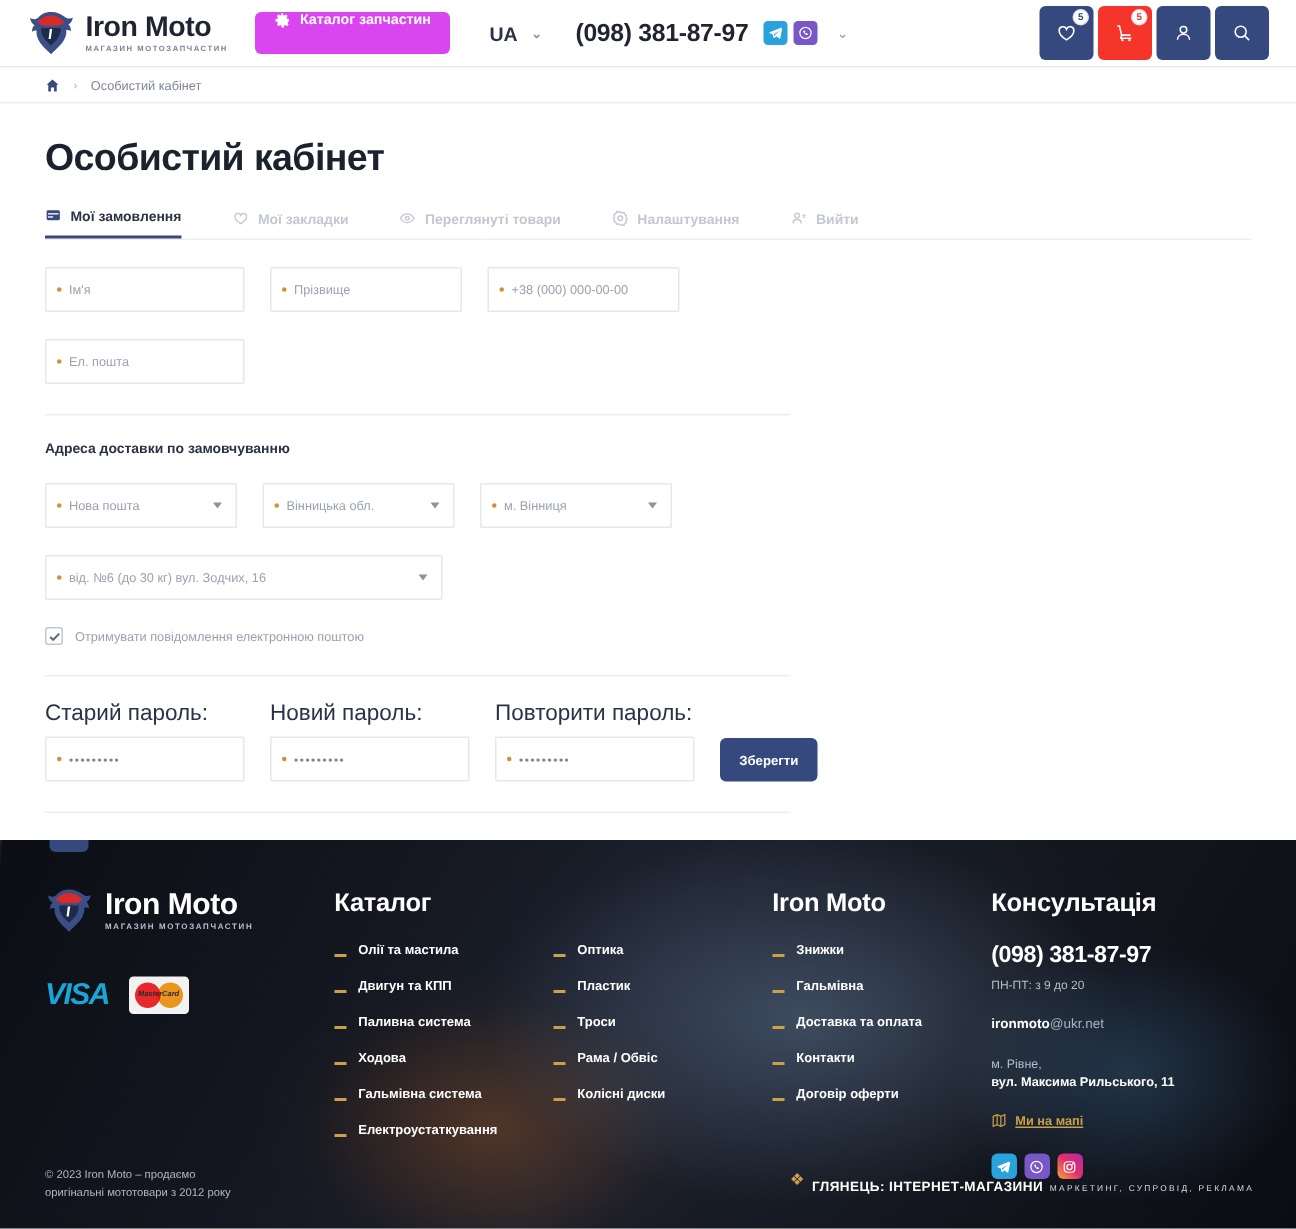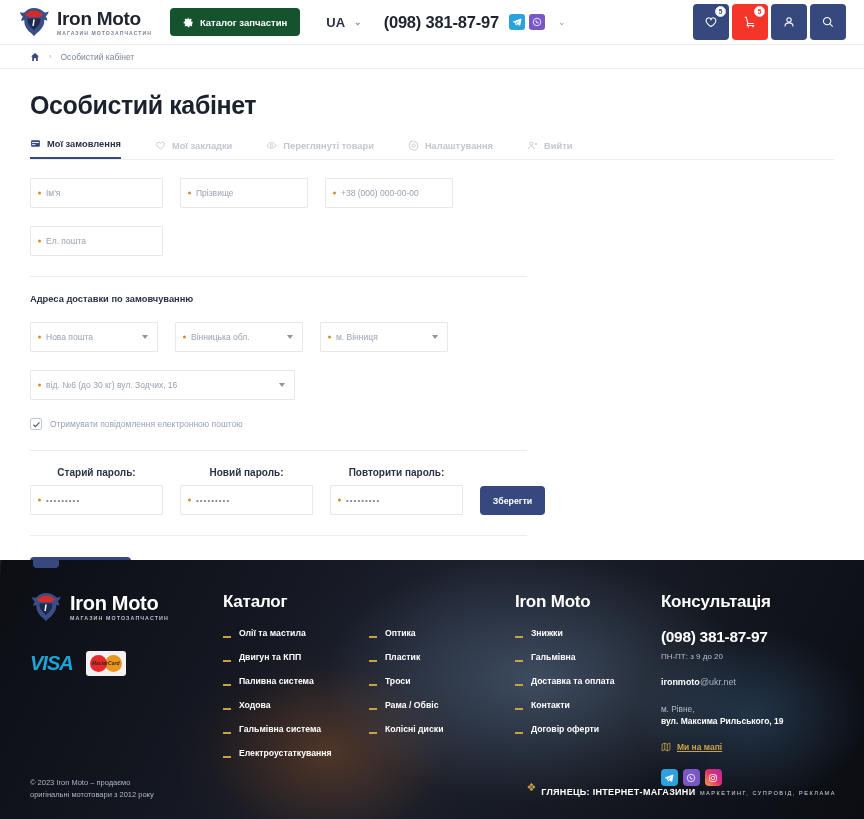--- a/index.html
+++ b/index.html
@@ -27,29 +27,29 @@
     font-size: 19px; font-weight: bold; color: #1f2430;
     letter-spacing: -0.3px; line-height: 1;
   }
   .logo-sub {
     font-size: 5.1px; color: #7a8396; letter-spacing: 1.05px;
     margin-top: 2px; font-weight: bold; white-space: nowrap;
   }
 
   .catalog-btn {
     margin-left: 18px;
-    background: #14532d;
+    background: #d946ef;
     color: #fff;
     border: none;
     border-radius: 4px;
     height: 28px;
     padding: 0 13px;
     font-size: 9.5px;
     font-weight: bold;
-    display: flex; align-items: center; gap: 6px;
+    display: flex; gap: 6px;
     cursor: pointer;
     white-space: nowrap;
   }
   .gear-glyph { width: 11px; height: 11px; display:block; }
 
   .lang {
     margin-left: 26px;
     display: flex; align-items: center; gap: 9px;
     font-size: 13px; font-weight: bold; color: #2b3247;
     cursor: pointer;
@@ -160,21 +160,21 @@
   .check-row { display: flex; align-items: center; gap: 8px; margin-top: 18px; }
   .checkbox {
     width: 12px; height: 12px; border: 1px solid #c2c7d2; border-radius: 2px;
     background: #fff; display: flex; align-items: center; justify-content: center;
     cursor: pointer;
   }
   .check-label { font-size: 8.5px; color: #9aa1b1; }
 
   .pw-row { display: flex; gap: 17px; margin-top: 16px; align-items: flex-end; }
   .pw-col { display: flex; flex-direction: column; gap: 7px; }
-  .pw-label { font-size: 10px; font-weight: bold; color: #2b3247; text-align: center; }
+  .pw-label { font-size: 15px; font-weight: normal; color: #2b3247; }
   .pw-field { width: 133px; }
   .pw-dots { letter-spacing: 1px; font-size: 8px; color: #7e8596; }
   .btn-save-pw {
     background: #36497f; color: #fff; border: none; border-radius: 4px;
     width: 65px; height: 29px; font-size: 8.8px; font-weight: bold;
     cursor: pointer;
   }
   .btn-save-changes {
     background: #36497f; color: #fff; border: none; border-radius: 4px;
     height: 30px; padding: 0 17px; font-size: 9px; font-weight: bold;
@@ -602,21 +602,21 @@
 
     <div class="fcol cons">
       <div class="f-head">Консультація</div>
       <div class="f-phone">(098) 381-87-97</div>
       <div class="f-hours">ПН-ПТ: з 9 до 20</div>
       <div class="f-mail">
         <b>ironmoto</b><span>@ukr.net</span>
       </div>
       <div class="f-addr">
         <span>м. Рівне,</span><br>
-        <b>вул. Максима Рильського, 19</b>
+        <b>вул. Максима Рильського, 11</b>
       </div>
       <div class="f-map">
         <svg width="10" height="10" viewBox="0 0 16 16">
             <path fill="none" stroke="#caa14a" stroke-width="1.3" d="M1.8 3.6l4.2-1.8 4 1.8 4.2-1.8v10.6l-4.2 1.8-4-1.8-4.2 1.8V3.6z"></path>
             <path stroke="#caa14a" stroke-width="1.3" d="M6 1.8v10.6M10 3.6v10.6"></path>
           </svg>
         <span>Ми на мапі</span>
       </div>
       <div class="f-socials">
         <span class="soc tg">

